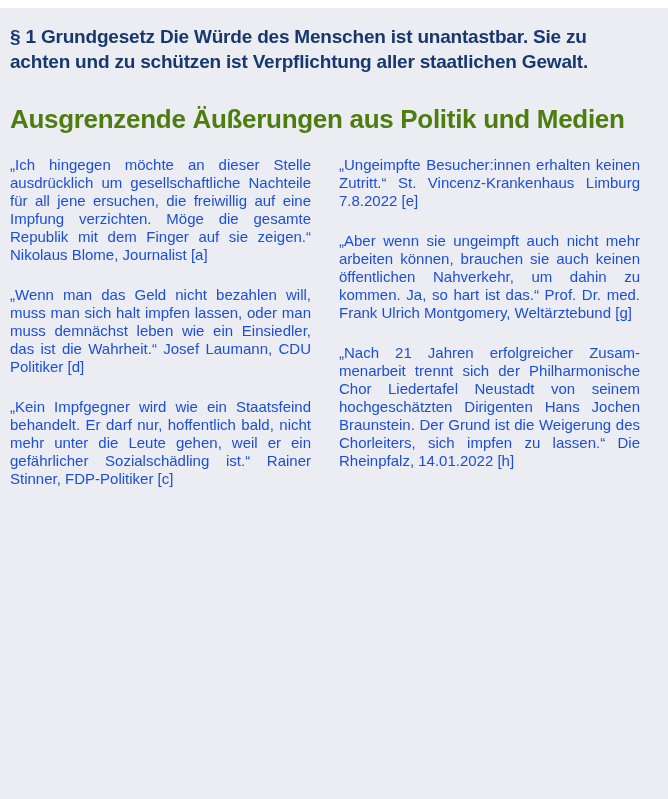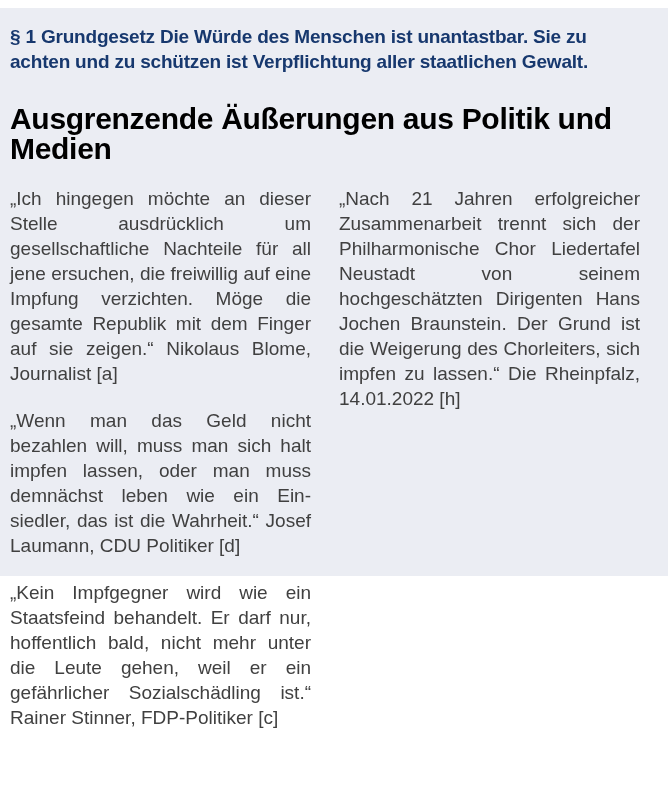--- a/index.html
+++ b/index.html
@@ -5,55 +5,55 @@
   html, body { margin: 0; padding: 0; }
   body {
     width: 668px;
     height: 799px;
     background: #ffffff;
     font-family: "Liberation Sans", "DejaVu Sans", sans-serif;
     overflow: hidden;
   }
   .page {
     width: 668px;
-    height: 568px;
+    height: 791px;
     margin-top: 8px;
     background: #ebedf3;
     box-sizing: border-box;
     padding: 16px 28px 0 10px;
   }
   .law-quote {
     color: #17386e;
     font-weight: bold;
     font-size: 19px;
     line-height: 25px;
     letter-spacing: -0.2px;
     max-width: 600px;
   }
   .page-title {
-    color: #000000;
+    color: #4d7c0f;
     font-weight: bold;
-    font-size: 30px;
+    font-size: 26px;
     line-height: 30px;
     letter-spacing: -0.3px;
     margin-top: 30px;
   }
   .columns {
     display: flex;
     gap: 28px;
     margin-top: 22px;
   }
   .col {
     flex: 1 1 0;
     min-width: 0;
   }
   .quote-paragraph {
-    color: #404040;
-    font-size: 19px;
-    line-height: 25px;
+    color: #1d4ed8;
+    font-size: 15px;
+    line-height: 18px;
     text-align: justify;
     hyphens: manual;
     -webkit-hyphens: manual;
     margin: 0 0 22px 0;
   }
   .quote-paragraph:last-child { margin-bottom: 0; }
 </style>
 </head>
 <body>
 
@@ -65,18 +65,20 @@
 
   <div class="columns">
 
     <div class="col">
       <p class="quote-paragraph">„Ich hingegen möchte an dieser Stelle ausdrücklich um gesellschaftliche Nach­teile für all jene ersuchen, die freiwillig auf eine Impfung verzichten. Möge die gesamte Republik mit dem Finger auf sie zeigen.“ Nikolaus Blome, Journalist [a]</p>
       <p class="quote-paragraph">„Wenn man das Geld nicht bezahlen will, muss man sich halt impfen lassen, oder man muss demnächst leben wie ein Ein­siedler, das ist die Wahrheit.“ Josef Lau­mann, CDU Politiker [d]</p>
       <p class="quote-paragraph">„Kein Impfgegner wird wie ein Staats­feind behandelt. Er darf nur, hoffentlich bald, nicht mehr unter die Leute gehen, weil er ein gefährlicher Sozialschädling ist.“ Rainer Stinner, FDP-Politiker [c]</p>
     </div>
 
     <div class="col">
+      <p class="quote-paragraph">„Ungeimpfte Besucher:innen erhalten keinen Zutritt.“ St. Vincenz-Kranken­haus Limburg 7.8.2022 [e]</p>
+      <p class="quote-paragraph">„Aber wenn sie ungeimpft auch nicht mehr arbeiten können, brauchen sie auch keinen öffentlichen Nahverkehr, um dahin zu kommen. Ja, so hart ist das.“ Prof. Dr. med. Frank Ulrich Montgomery, Weltärztebund [g]</p>
       <p class="quote-paragraph">„Nach 21 Jahren erfolgreicher Zusam­menarbeit trennt sich der Philharmoni­sche Chor Liedertafel Neustadt von sei­nem hochgeschätzten Dirigenten Hans Jochen Braunstein. Der Grund ist die Wei­gerung des Chorleiters, sich impfen zu lassen.“ Die Rheinpfalz, 14.01.2022 [h]</p>
     </div>
 
   </div>
 
 </div>
 
 </body></html>

